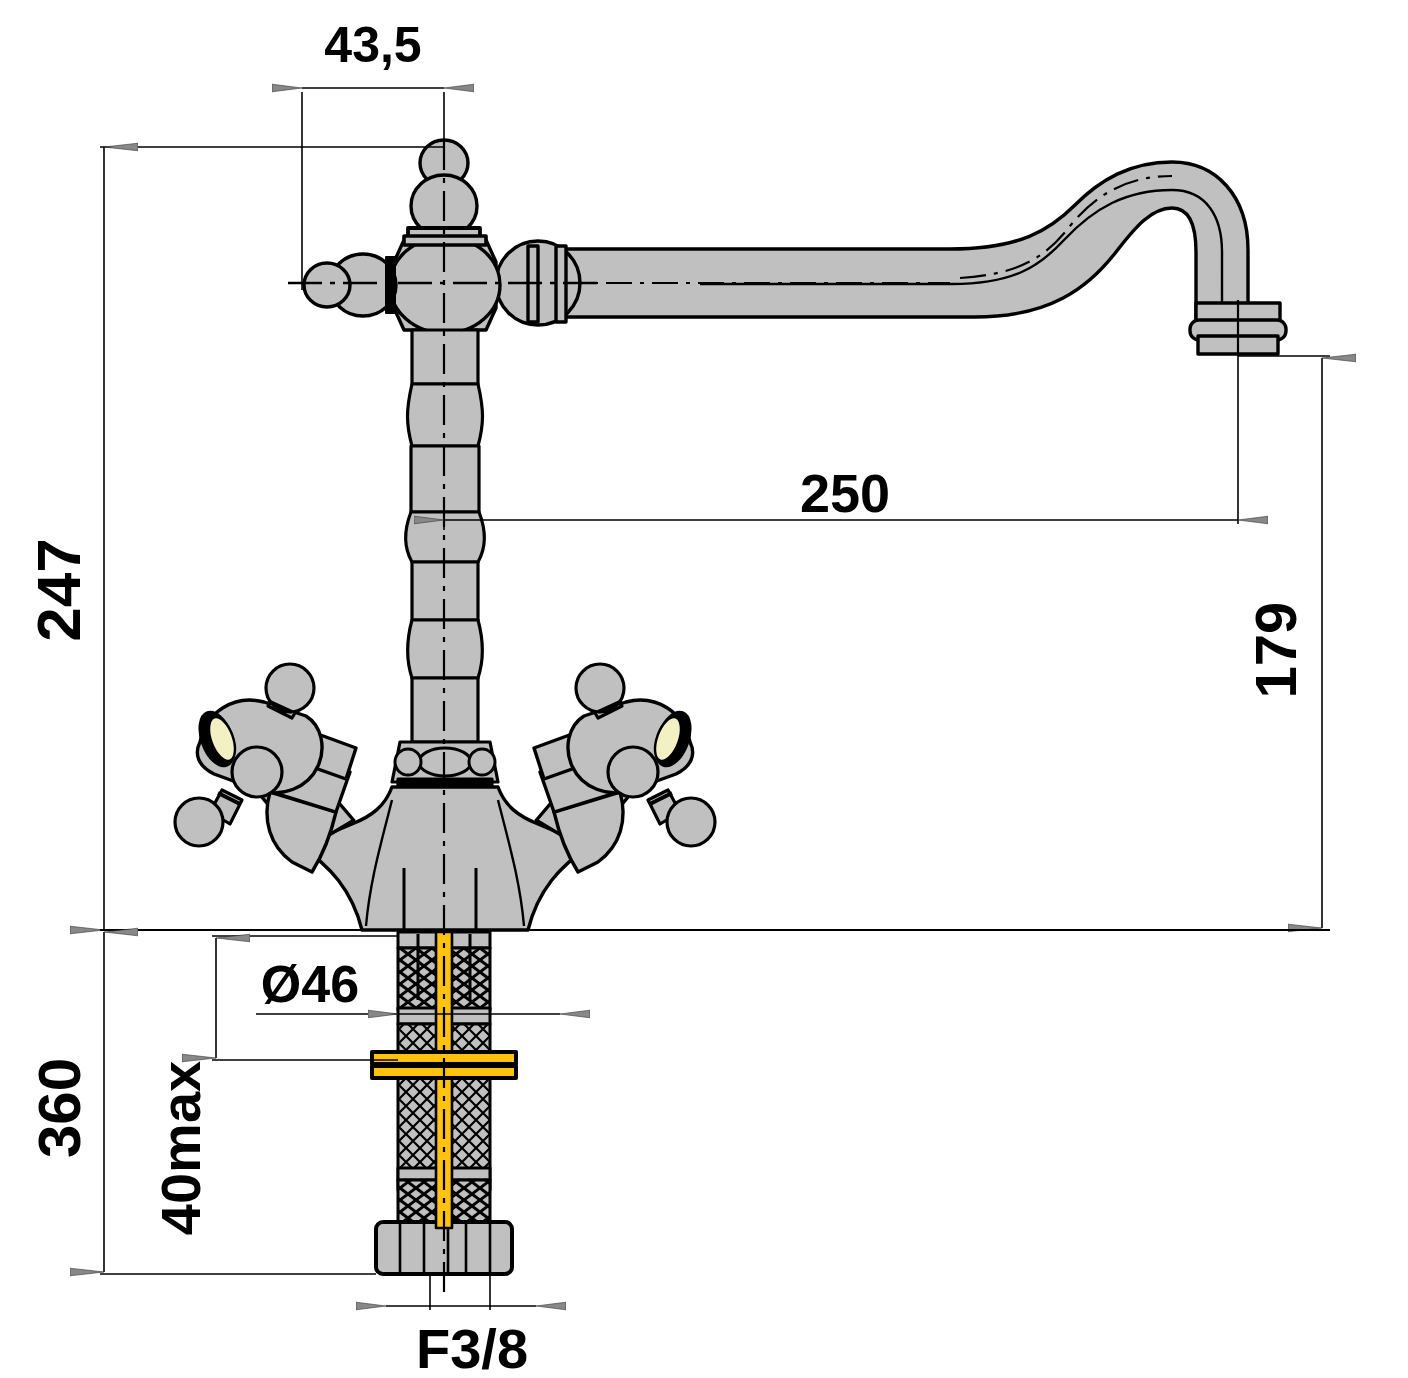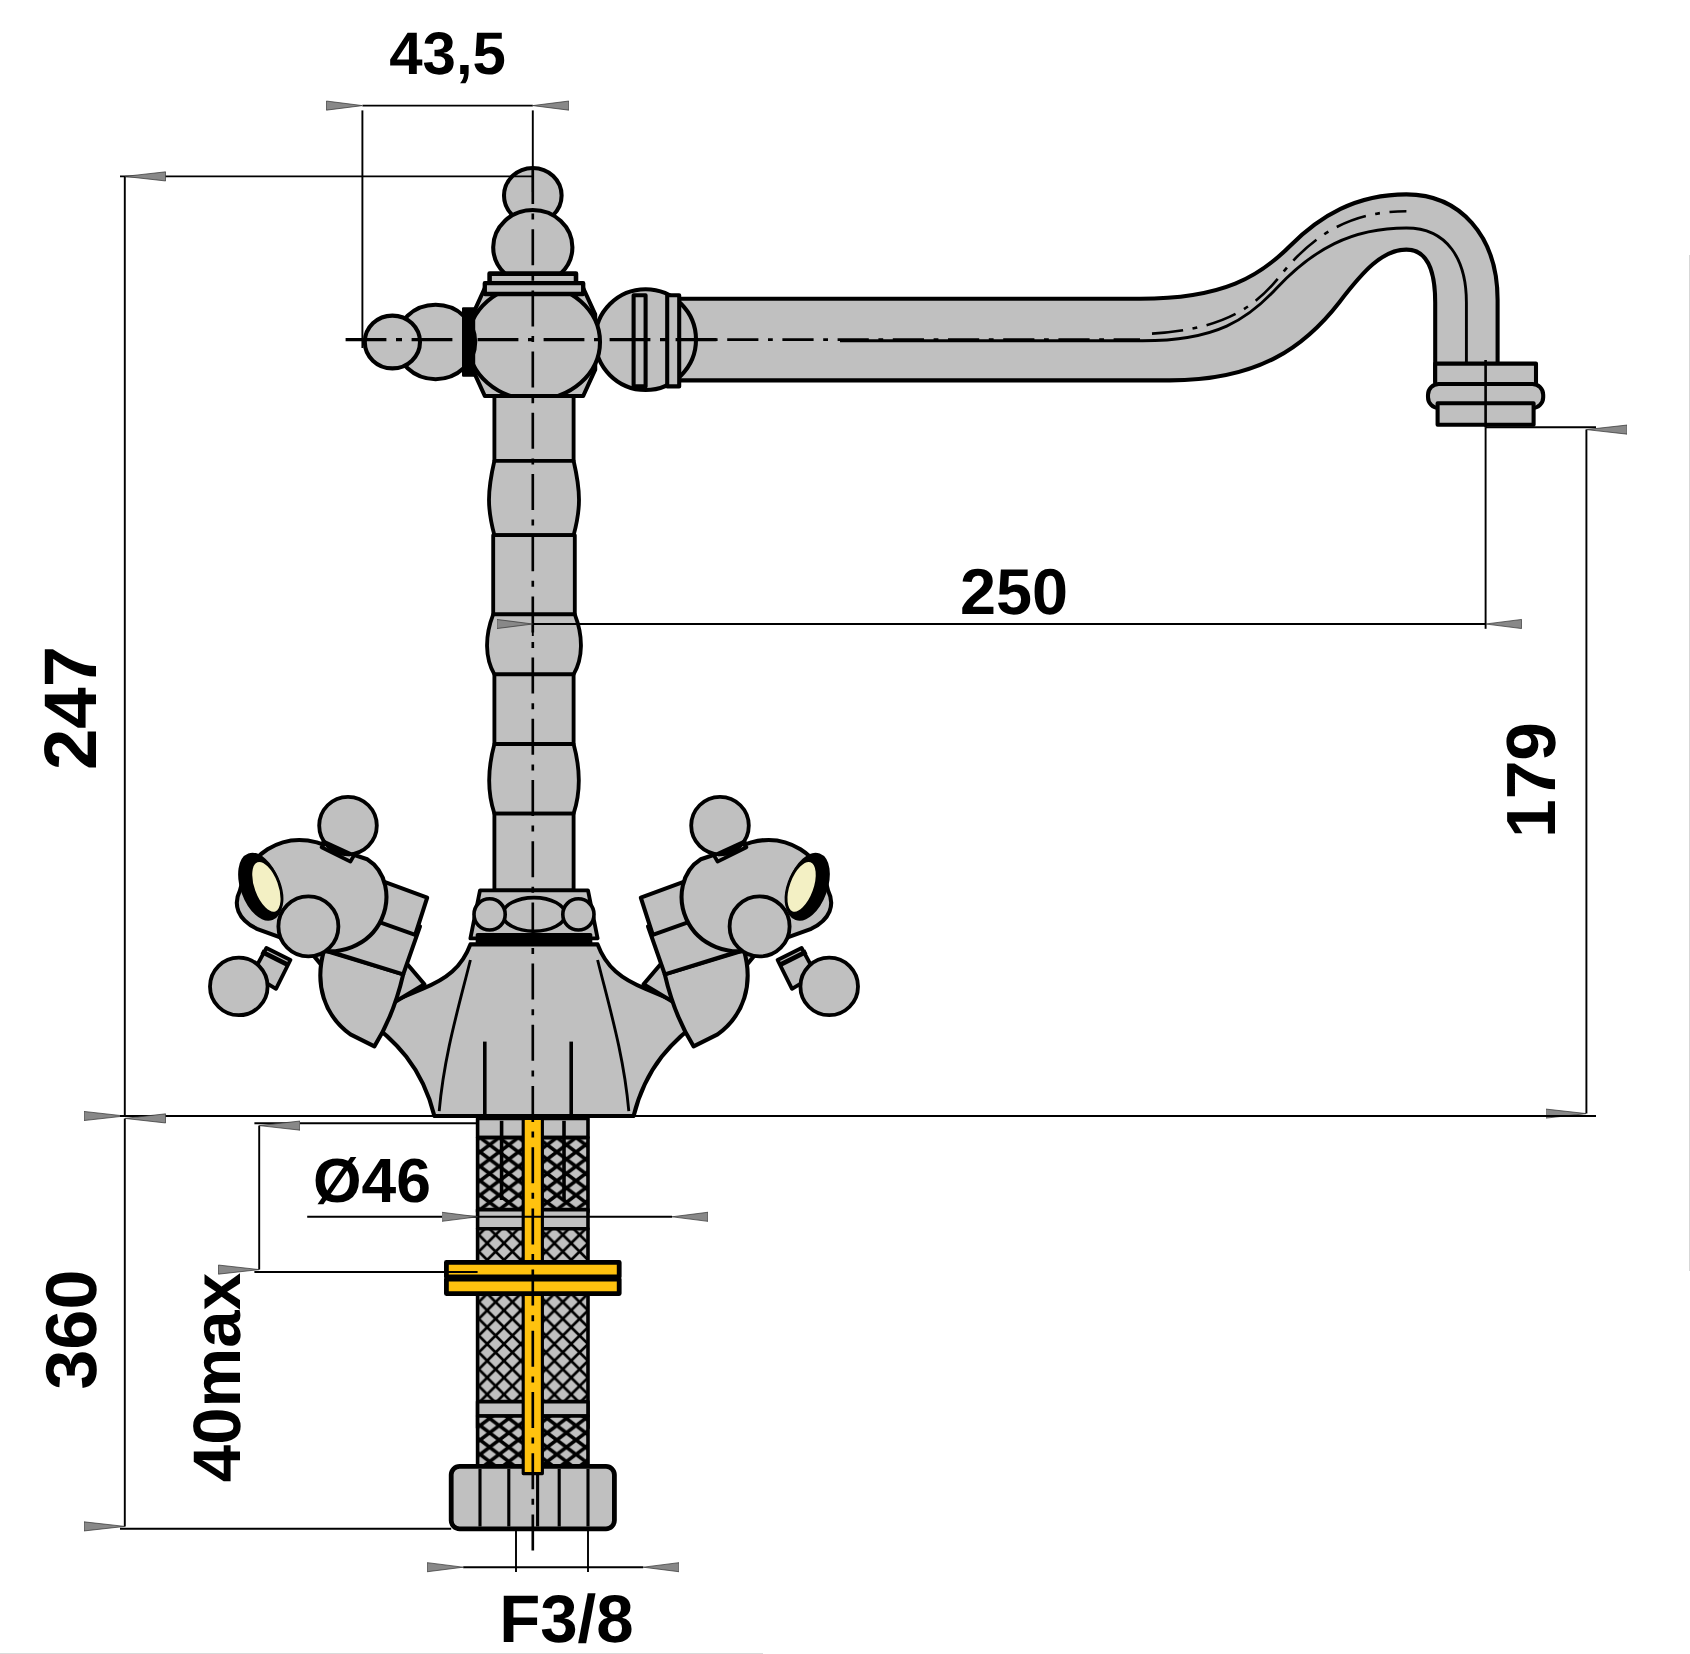--- a/index.html
+++ b/index.html
@@ -7,21 +7,21 @@
     padding: 0;
     background: #ffffff;
   }
   body {
     font-family: "Liberation Sans", sans-serif;
   }
   #sheet {
     position: relative;
     width: 1408px;
     height: 1378px;
-    background: #737373;
+    background: #3b82f6;
     overflow: hidden;
   }
   #sheet svg {
     display: block;
   }
   .dimtext {
     font-family: "Liberation Sans", sans-serif;
     font-weight: bold;
     fill: #000000;
   }

